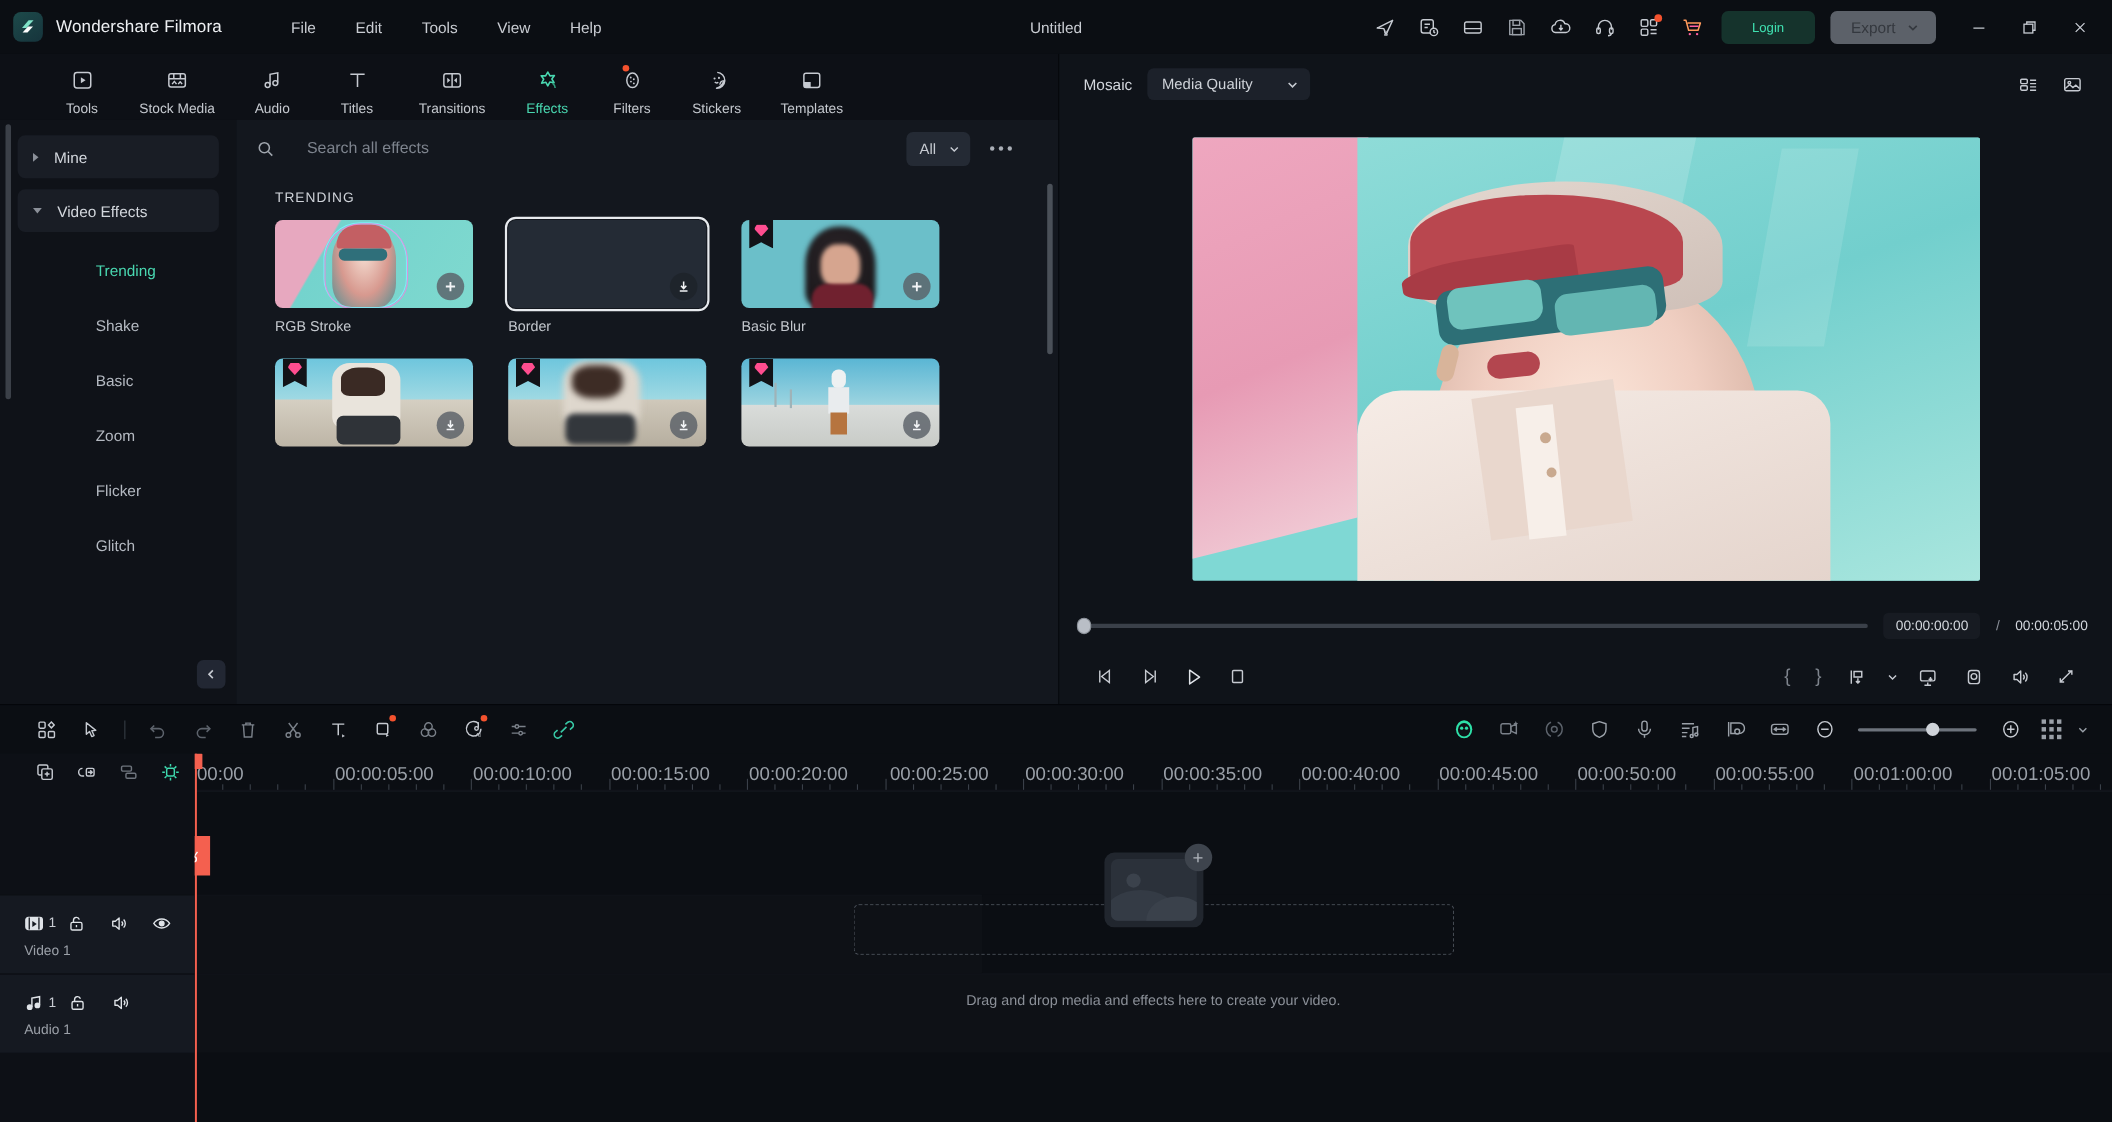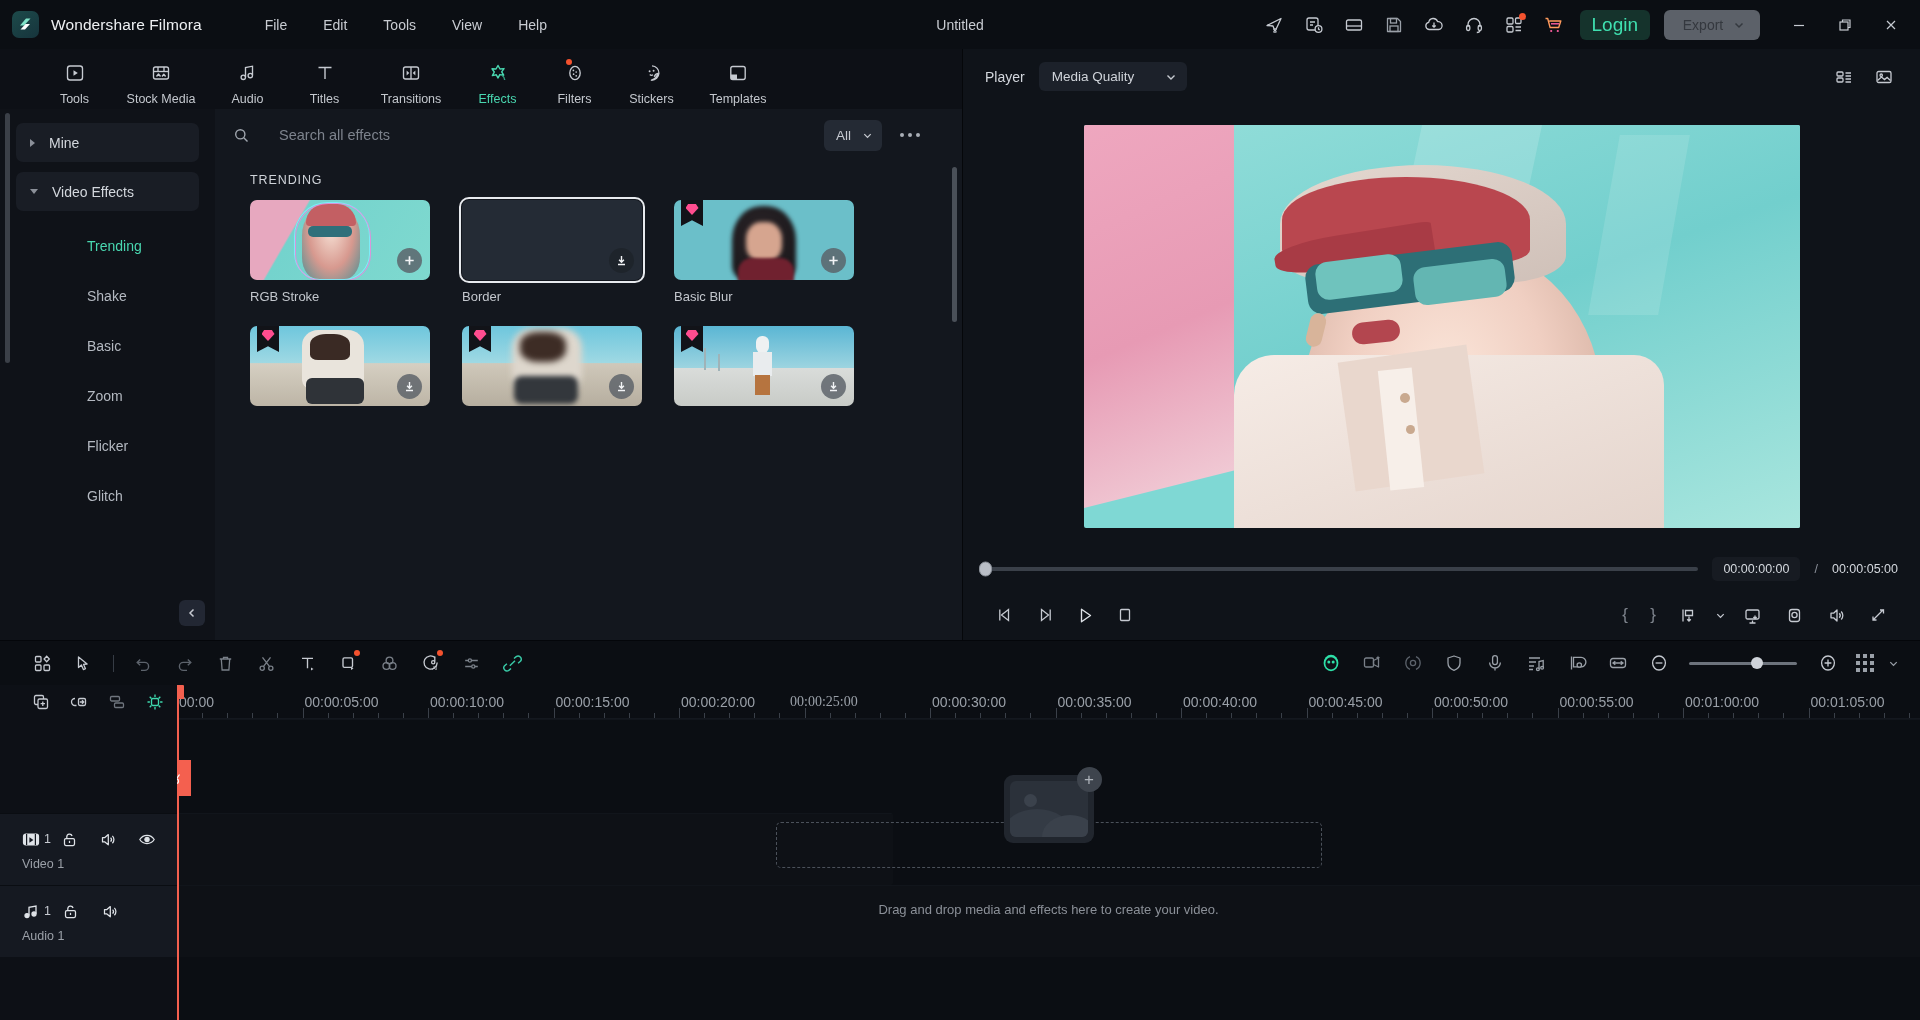--- a/index.html
+++ b/index.html
@@ -35,22 +35,22 @@
     font-size: 14px; color: #c9ccd2; pointer-events: none;
   }
   .tb-right { margin-left: auto; display: flex; align-items: center; gap: 0; padding-right: 6px; }
   .ticon { width: 40px; height: 40px; display:flex; align-items:center; justify-content:center; position: relative; }
   .ticon svg { display: block; }
   .dot-badge {
     position: absolute; width: 7px; height: 7px; border-radius: 50%;
     background: #f4522e; top: 8px; right: 8px;
   }
   .login-btn {
-    height: 30px; padding: 0 12px; border-radius: 6px;
-    background: #15332c; color: #3fe0b0; font-size: 19px;
+    height: 30px; padding: 0 28px; border-radius: 6px;
+    background: #15332c; color: #3fe0b0; font-size: 12px;
     display: flex; align-items: center; margin-left: 6px;
   }
   .export-btn {
     height: 30px; min-width: 96px; padding: 0 10px 0 14px; border-radius: 6px;
     background: #6b7078; color: #3c4047; font-size: 14px;
     display: flex; align-items: center; justify-content: center; gap: 10px;
     margin-left: 14px; opacity: .85;
   }
   .wbtns { display: flex; margin-left: 16px; }
   .wbtn { width: 46px; height: 49px; display:flex; align-items:center; justify-content:center; }
@@ -191,21 +191,21 @@
   .track-head {
     height: 72px; background: #151921; border-top: 1px solid #0a0d12;
     display: flex; flex-direction: column; justify-content: center; padding-left: 22px; gap: 7px;
   }
   .th-icons { display: flex; align-items: center; gap: 0; }
   .th-icons .ticon { width: 40px; height: 22px; justify-content: flex-start; }
   .th-num { font-size: 12.5px; color: #c6cad1; margin-left: 3px; }
   .th-name { font-size: 12.5px; color: #9ba0a8; }
   .tl-canvas { flex: 1 1 auto; position: relative; background: #0b0e13; overflow: hidden; }
   .ruler { height: 34px; position: relative; border-bottom: 1px solid #14181f; }
-  .rlabel { position: absolute; top: 9px; font-size: 14px; color: #9aa0a8; transform: translateX(2px); }
+  .rlabel { position: absolute; top: 9px; font-size: 17px; color: #9aa0a8; transform: translateX(2px); }
   .rtick { position: absolute; bottom: 0; width: 1px; background: #3a4049; }
   .playhead { position: absolute; top: 0; bottom: 0; width: 2px; background: #f4604f; z-index: 5; }
   .ph-flag {
     position: absolute; top: 0; left: -2px; width: 9px; height: 14px; background: #f4604f;
     border-radius: 1px 1px 0 0;
   }
   .ph-marker {
     position: absolute; left: -14px; top: 75px; width: 28px; height: 36px;
     background: #f4604f; border-radius: 14px 0 0 14px;
     display:flex; align-items:center; justify-content:center;
@@ -598,21 +598,21 @@
               </div>
 
             </div>
           </div>
         </div>
       </div>
     </div>
 
     <div class="player">
       <div class="player-head">
-        <span class="plabel">Player</span>
+        <span class="plabel">Mosaic</span>
         <div class="quality">
           <span>Media Quality</span>
           <svg width="12" height="12" viewBox="0 0 12 12" fill="none" stroke="#c6cad1" stroke-width="1.4">
             <path d="M2.5 4.5 6 8 9.5 4.5"></path>
           </svg>
         </div>
         <div class="ph-right">
           <div class="ticon">
             <svg width="20" height="20" viewBox="0 0 20 20" fill="none" stroke="#c6cad1" stroke-width="1.3">
               <rect x="3" y="5" width="6" height="4" rx="1"></rect>
@@ -1022,21 +1022,21 @@
             <div class="rtick" style="left: 401.6px; height: 5px;"></div>
             <div class="rtick" style="left: 426.7px; height: 5px;"></div>
             <div class="rtick" style="left: 451.8px; height: 5px;"></div>
             <div class="rtick" style="left: 476.9px; height: 5px;"></div>
             <div class="rlabel" style="left: 502px;">00:00:20:00</div>
             <div class="rtick" style="left: 502px; height: 10px;"></div>
             <div class="rtick" style="left: 527.1px; height: 5px;"></div>
             <div class="rtick" style="left: 552.2px; height: 5px;"></div>
             <div class="rtick" style="left: 577.3px; height: 5px;"></div>
             <div class="rtick" style="left: 602.4px; height: 5px;"></div>
-            <div class="rlabel" style="left: 611px; font-family: Liberation Serif, serif;">00:00:25:00</div>
+            <div class="rlabel" style="left: 630px;">00:00:25:00</div>
             <div class="rtick" style="left: 627.5px; height: 10px;"></div>
             <div class="rtick" style="left: 652.6px; height: 5px;"></div>
             <div class="rtick" style="left: 677.7px; height: 5px;"></div>
             <div class="rtick" style="left: 702.8px; height: 5px;"></div>
             <div class="rtick" style="left: 727.9px; height: 5px;"></div>
             <div class="rlabel" style="left: 753px;">00:00:30:00</div>
             <div class="rtick" style="left: 753px; height: 10px;"></div>
             <div class="rtick" style="left: 778.1px; height: 5px;"></div>
             <div class="rtick" style="left: 803.2px; height: 5px;"></div>
             <div class="rtick" style="left: 828.3px; height: 5px;"></div>

